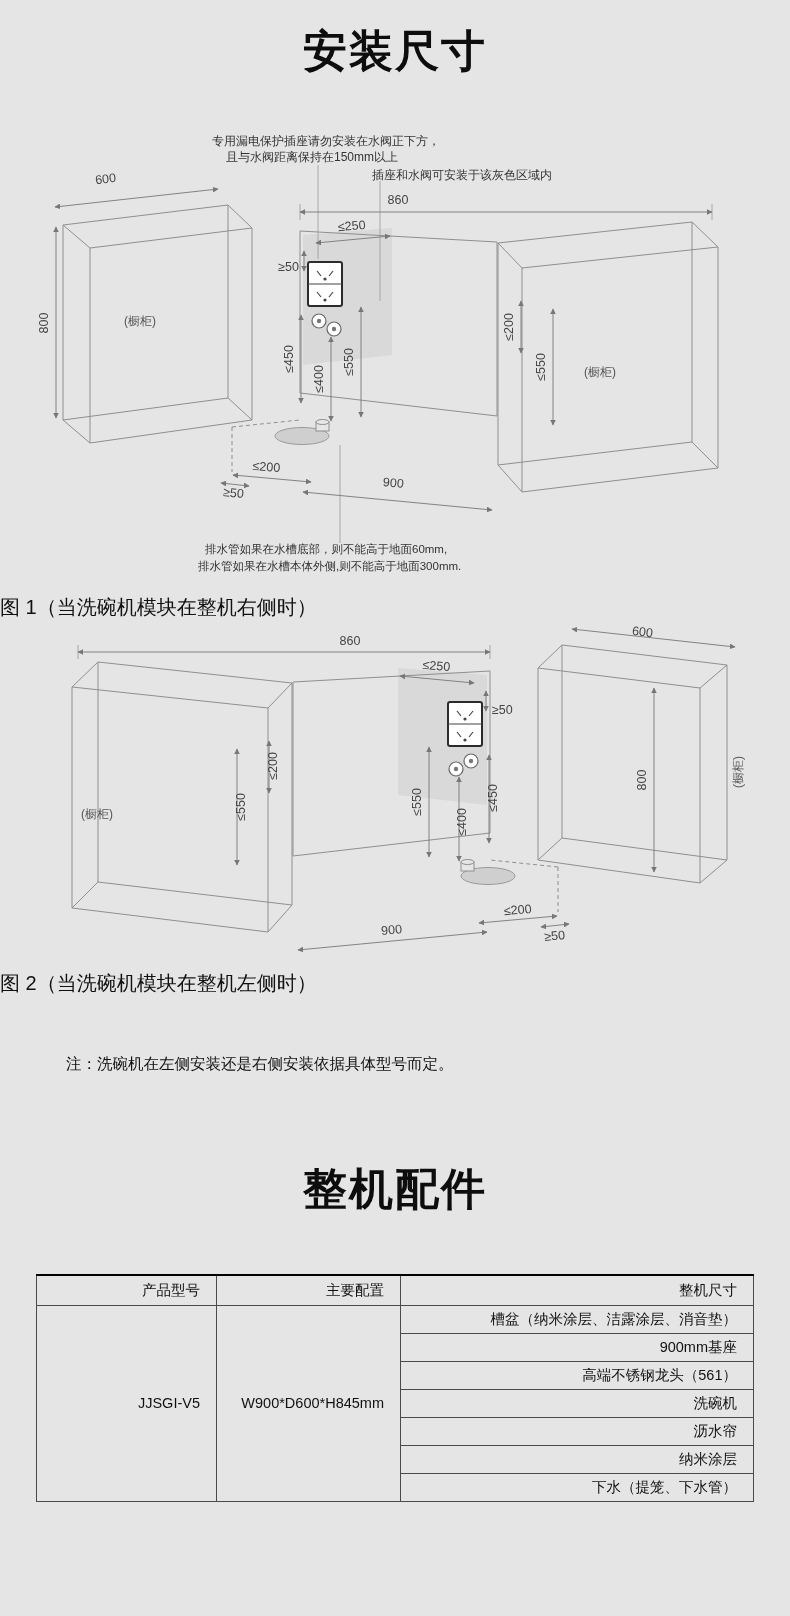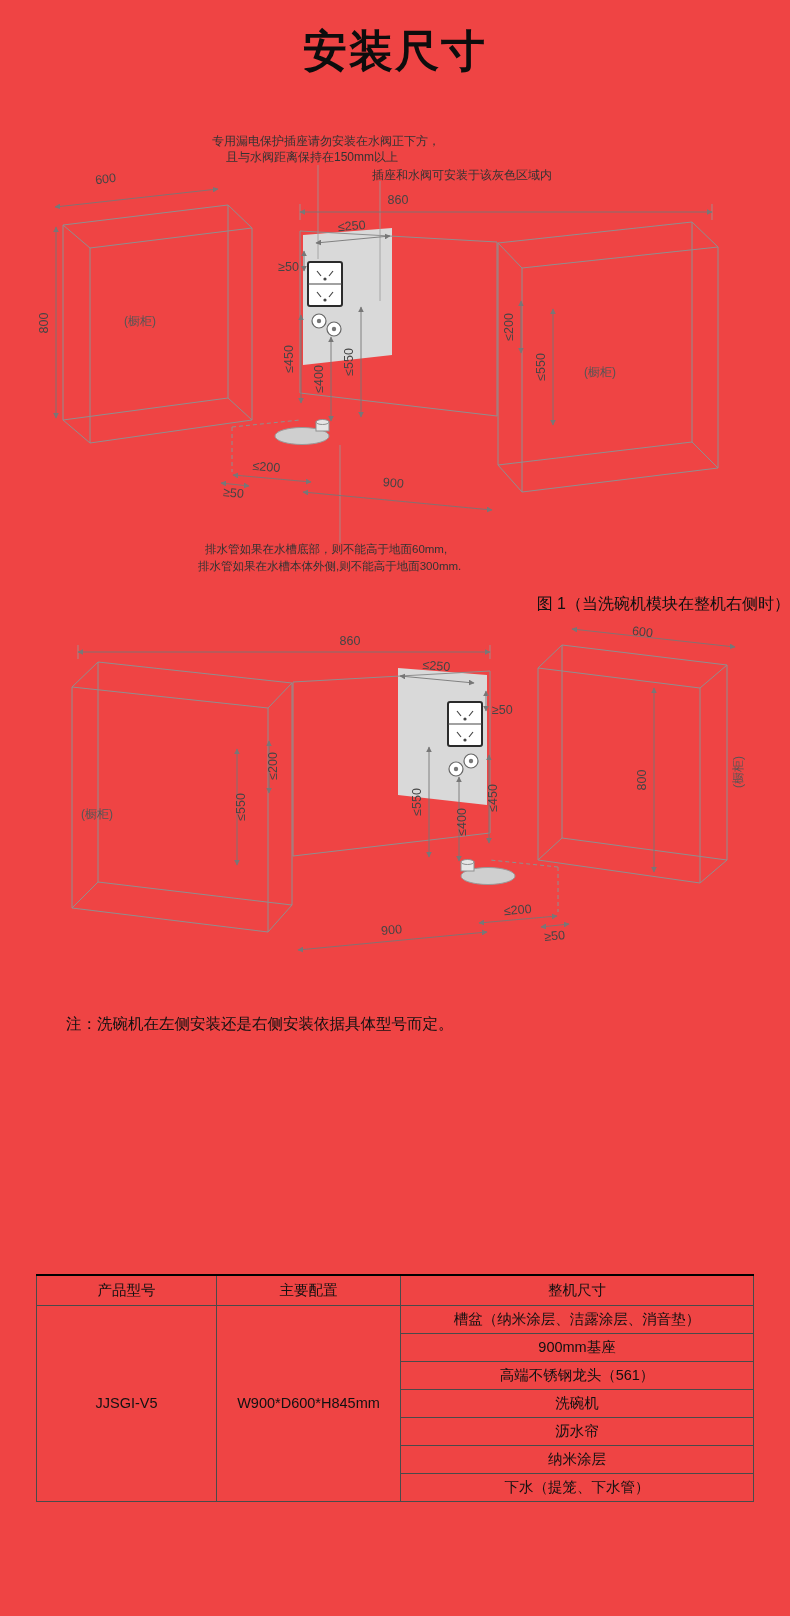--- a/index.html
+++ b/index.html
@@ -1,21 +1,21 @@
 <!DOCTYPE html>
 <html><head>
 <meta charset="utf-8">
 <style>
   *{margin:0;padding:0;box-sizing:border-box}
   html,body{background:#fff}
-  .page{position:relative;width:790px;height:1616px;background:#ef4444;overflow:hidden;
+  .page{position:relative;width:790px;height:1616px;background:#e5e5e5;overflow:hidden;
         font-family:"Liberation Sans",sans-serif;color:#111}
   .h1{position:absolute;left:0;width:100%;text-align:center;font-size:44px;font-weight:700;
       color:#0d0d0d;letter-spacing:2px}
-  .caption{position:absolute;left:0;width:100%;text-align:right;font-size:16px;color:#111}
+  .caption{position:absolute;left:0;width:100%;text-align:left;font-size:20px;color:#111}
   .note{position:absolute;left:66px;font-size:15.5px;color:#111}
   .fig{position:absolute;left:0}
   svg text{font-family:"Liberation Sans",sans-serif}
   .wire path{stroke:#8f8f8f;stroke-width:1;fill:none}
   .dash{stroke-dasharray:4 3}
   .gray{fill:#d9d9d9}
   .lead path{stroke:#9a9a9a;stroke-width:.8;fill:none}
   .dim{stroke:#777;stroke-width:.9;fill:none}
   .ext{stroke:#999;stroke-width:.8;fill:none}
   .sock{fill:#fff;stroke:#2b2b2b;stroke-width:2}
@@ -24,22 +24,22 @@
   .valve{fill:#fff;stroke:#666;stroke-width:1.2}
   .valvedot{fill:#777}
   .drain{fill:#cfcfcf;stroke:#9a9a9a;stroke-width:1}
   .pipe{fill:#e6e6e6;stroke:#8f8f8f;stroke-width:1}
   .ann{font-size:12px;fill:#333}
   .dimlab{font-size:12.5px;fill:#454545}
   .cab{font-size:12px;fill:#555}
   .noteS{font-size:11.5px;fill:#333}
   .spec{position:absolute;left:36px;top:1274px;width:718px;border-collapse:collapse;
         table-layout:fixed;border:1px solid #4a4a4a;border-top:2px solid #000}
-  .spec th,.spec td{border:1px solid #4a4a4a;font-size:14.5px;color:#111;text-align:center;
-        padding:4px 6px;font-weight:400;vertical-align:middle}
+  .spec th,.spec td{border:1px solid #4a4a4a;font-size:14.5px;color:#111;text-align:right;
+        padding:4px 16px;font-weight:400;vertical-align:middle}
   .spec thead th{height:30px}
   .spec tbody td{height:21px}
 </style>
 </head>
 <body>
 
 <div class="page">
 
   <div class="h1" style="top:22px">安装尺寸</div>
 
@@ -215,23 +215,25 @@
     <text x="497" y="178" class="dimlab" text-anchor="middle" transform="rotate(-90 497 178)">≤450</text>
     <text x="421" y="182" class="dimlab" text-anchor="middle" transform="rotate(-90 421 182)">≤550</text>
     <text x="466" y="202" class="dimlab" text-anchor="middle" transform="rotate(-90 466 202)">≤400</text>
     <text x="277" y="146" class="dimlab" text-anchor="middle" transform="rotate(-90 277 146)">≤200</text>
     <text x="245" y="187" class="dimlab" text-anchor="middle" transform="rotate(-90 245 187)">≤550</text>
     <text x="392" y="314" class="dimlab" text-anchor="middle" transform="rotate(-5.5 392 314)">900</text>
     <text x="518" y="294" class="dimlab" text-anchor="middle" transform="rotate(-5 518 294)">≤200</text>
     <text x="555" y="320" class="dimlab" text-anchor="middle" transform="rotate(-6 555 320)">≥50</text>
   </svg>
 
-
-  <div class="note" style="top:1014px">注：洗碗机在左侧安装还是右侧安装依据具体型号而定。</div>
-
+  <div class="caption" style="top:970px">图 2（当洗碗机模块在整机左侧时）</div>
+
+  <div class="note" style="top:1054px">注：洗碗机在左侧安装还是右侧安装依据具体型号而定。</div>
+
+  <div class="h1" style="top:1160px">整机配件</div>
 
   <table class="spec">
     <colgroup>
         <col style="width:180px">
         <col style="width:184px">
         <col>
       </colgroup>
     <thead>
       <tr>
         <th>产品型号</th>

